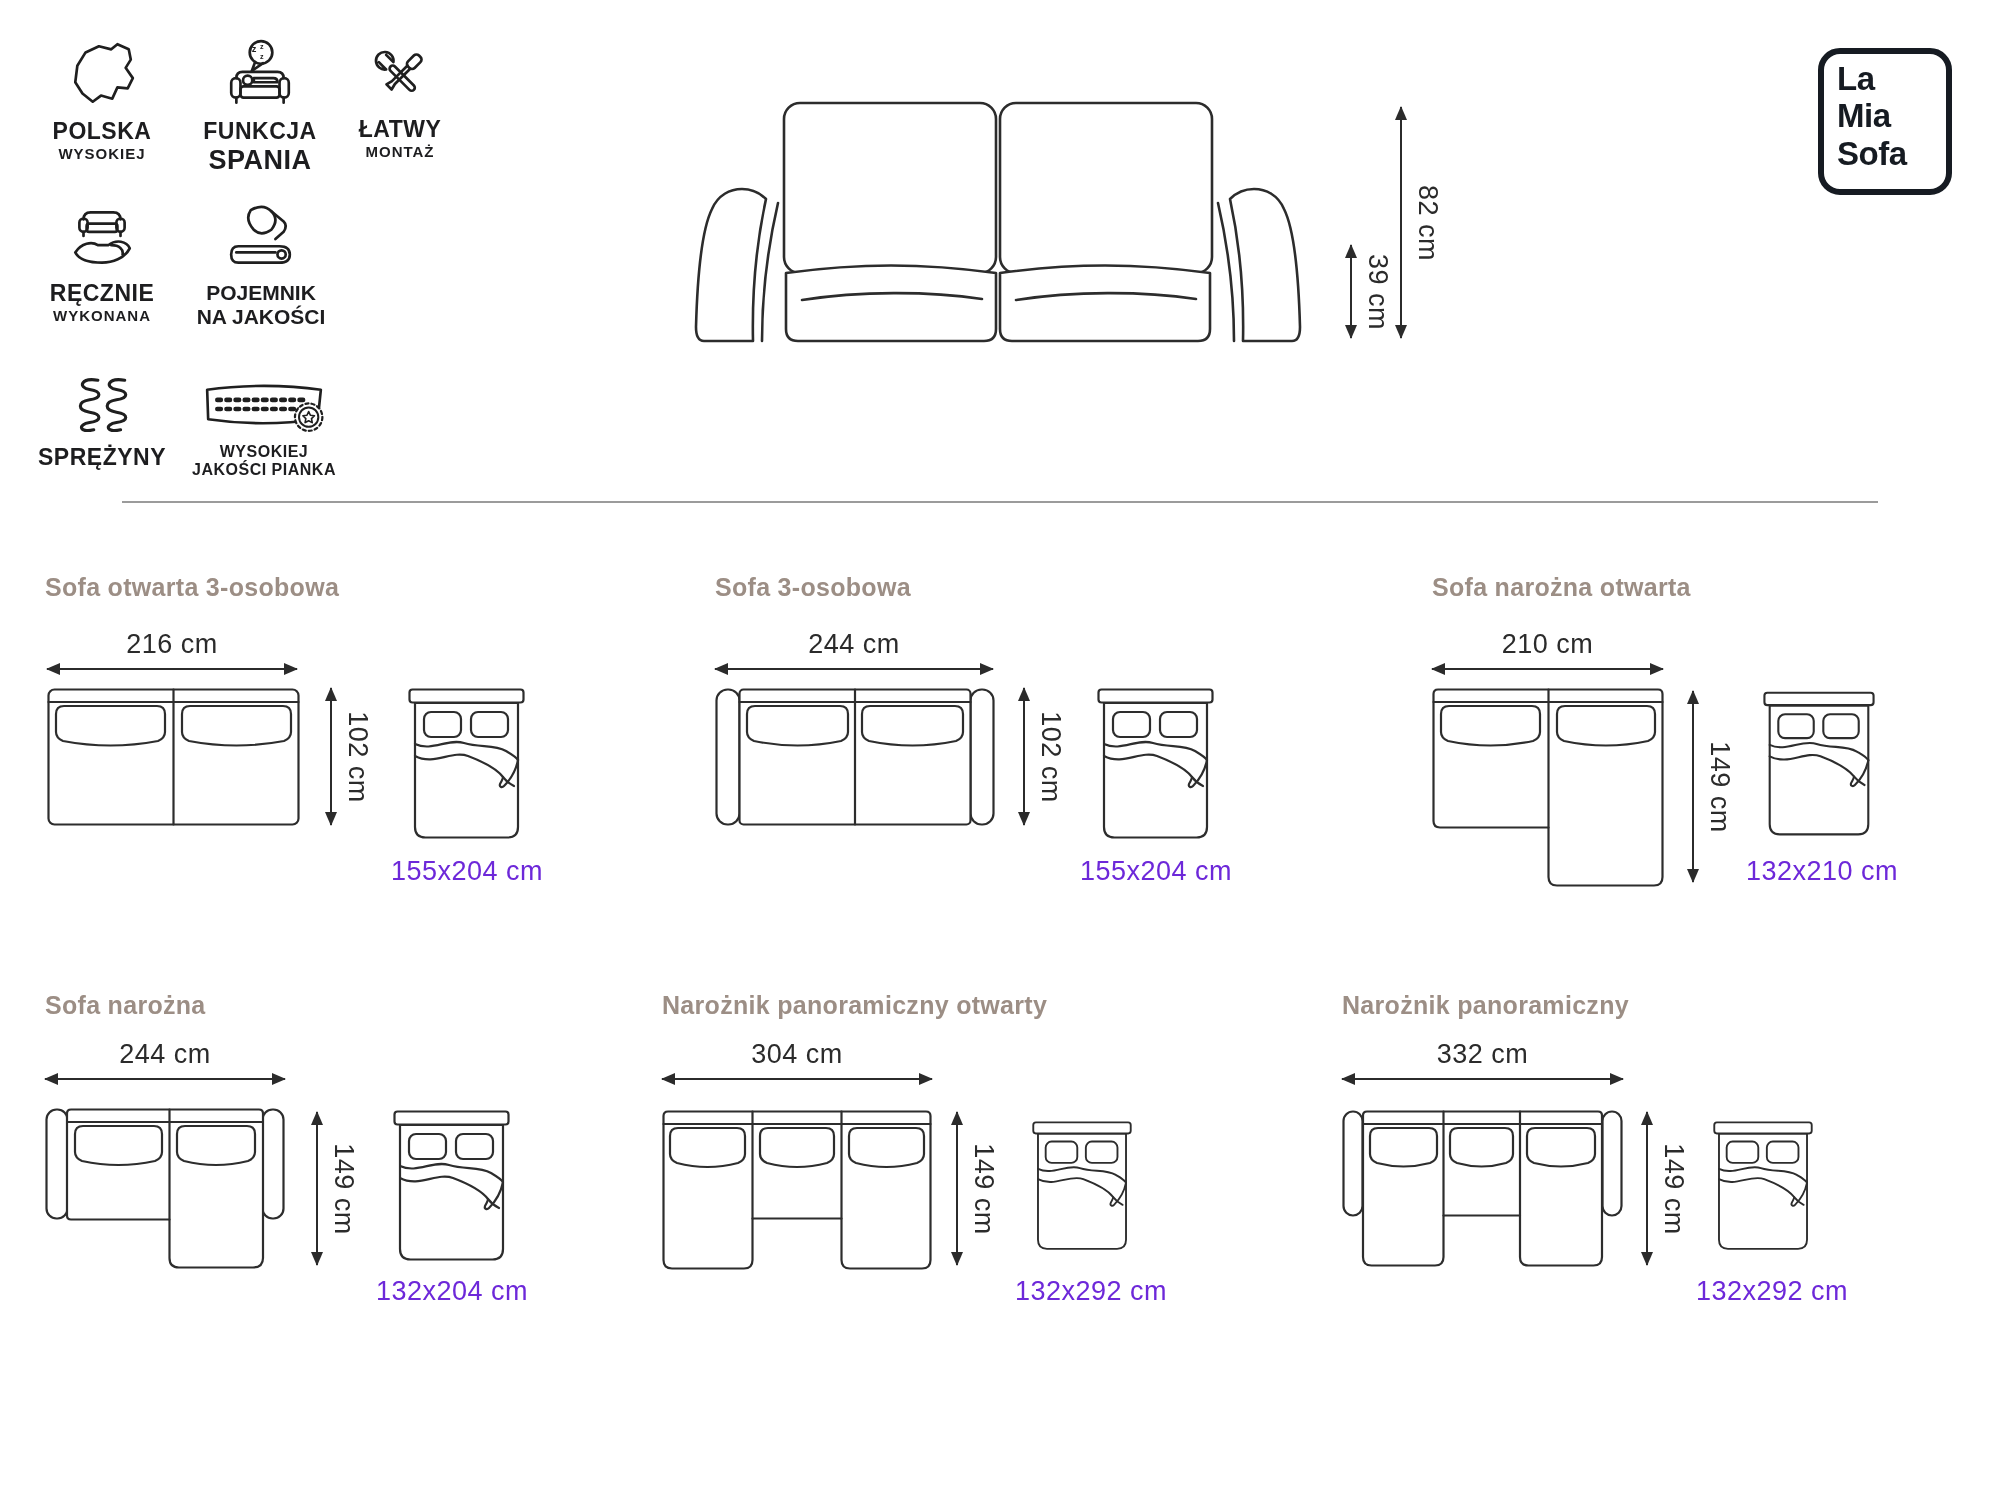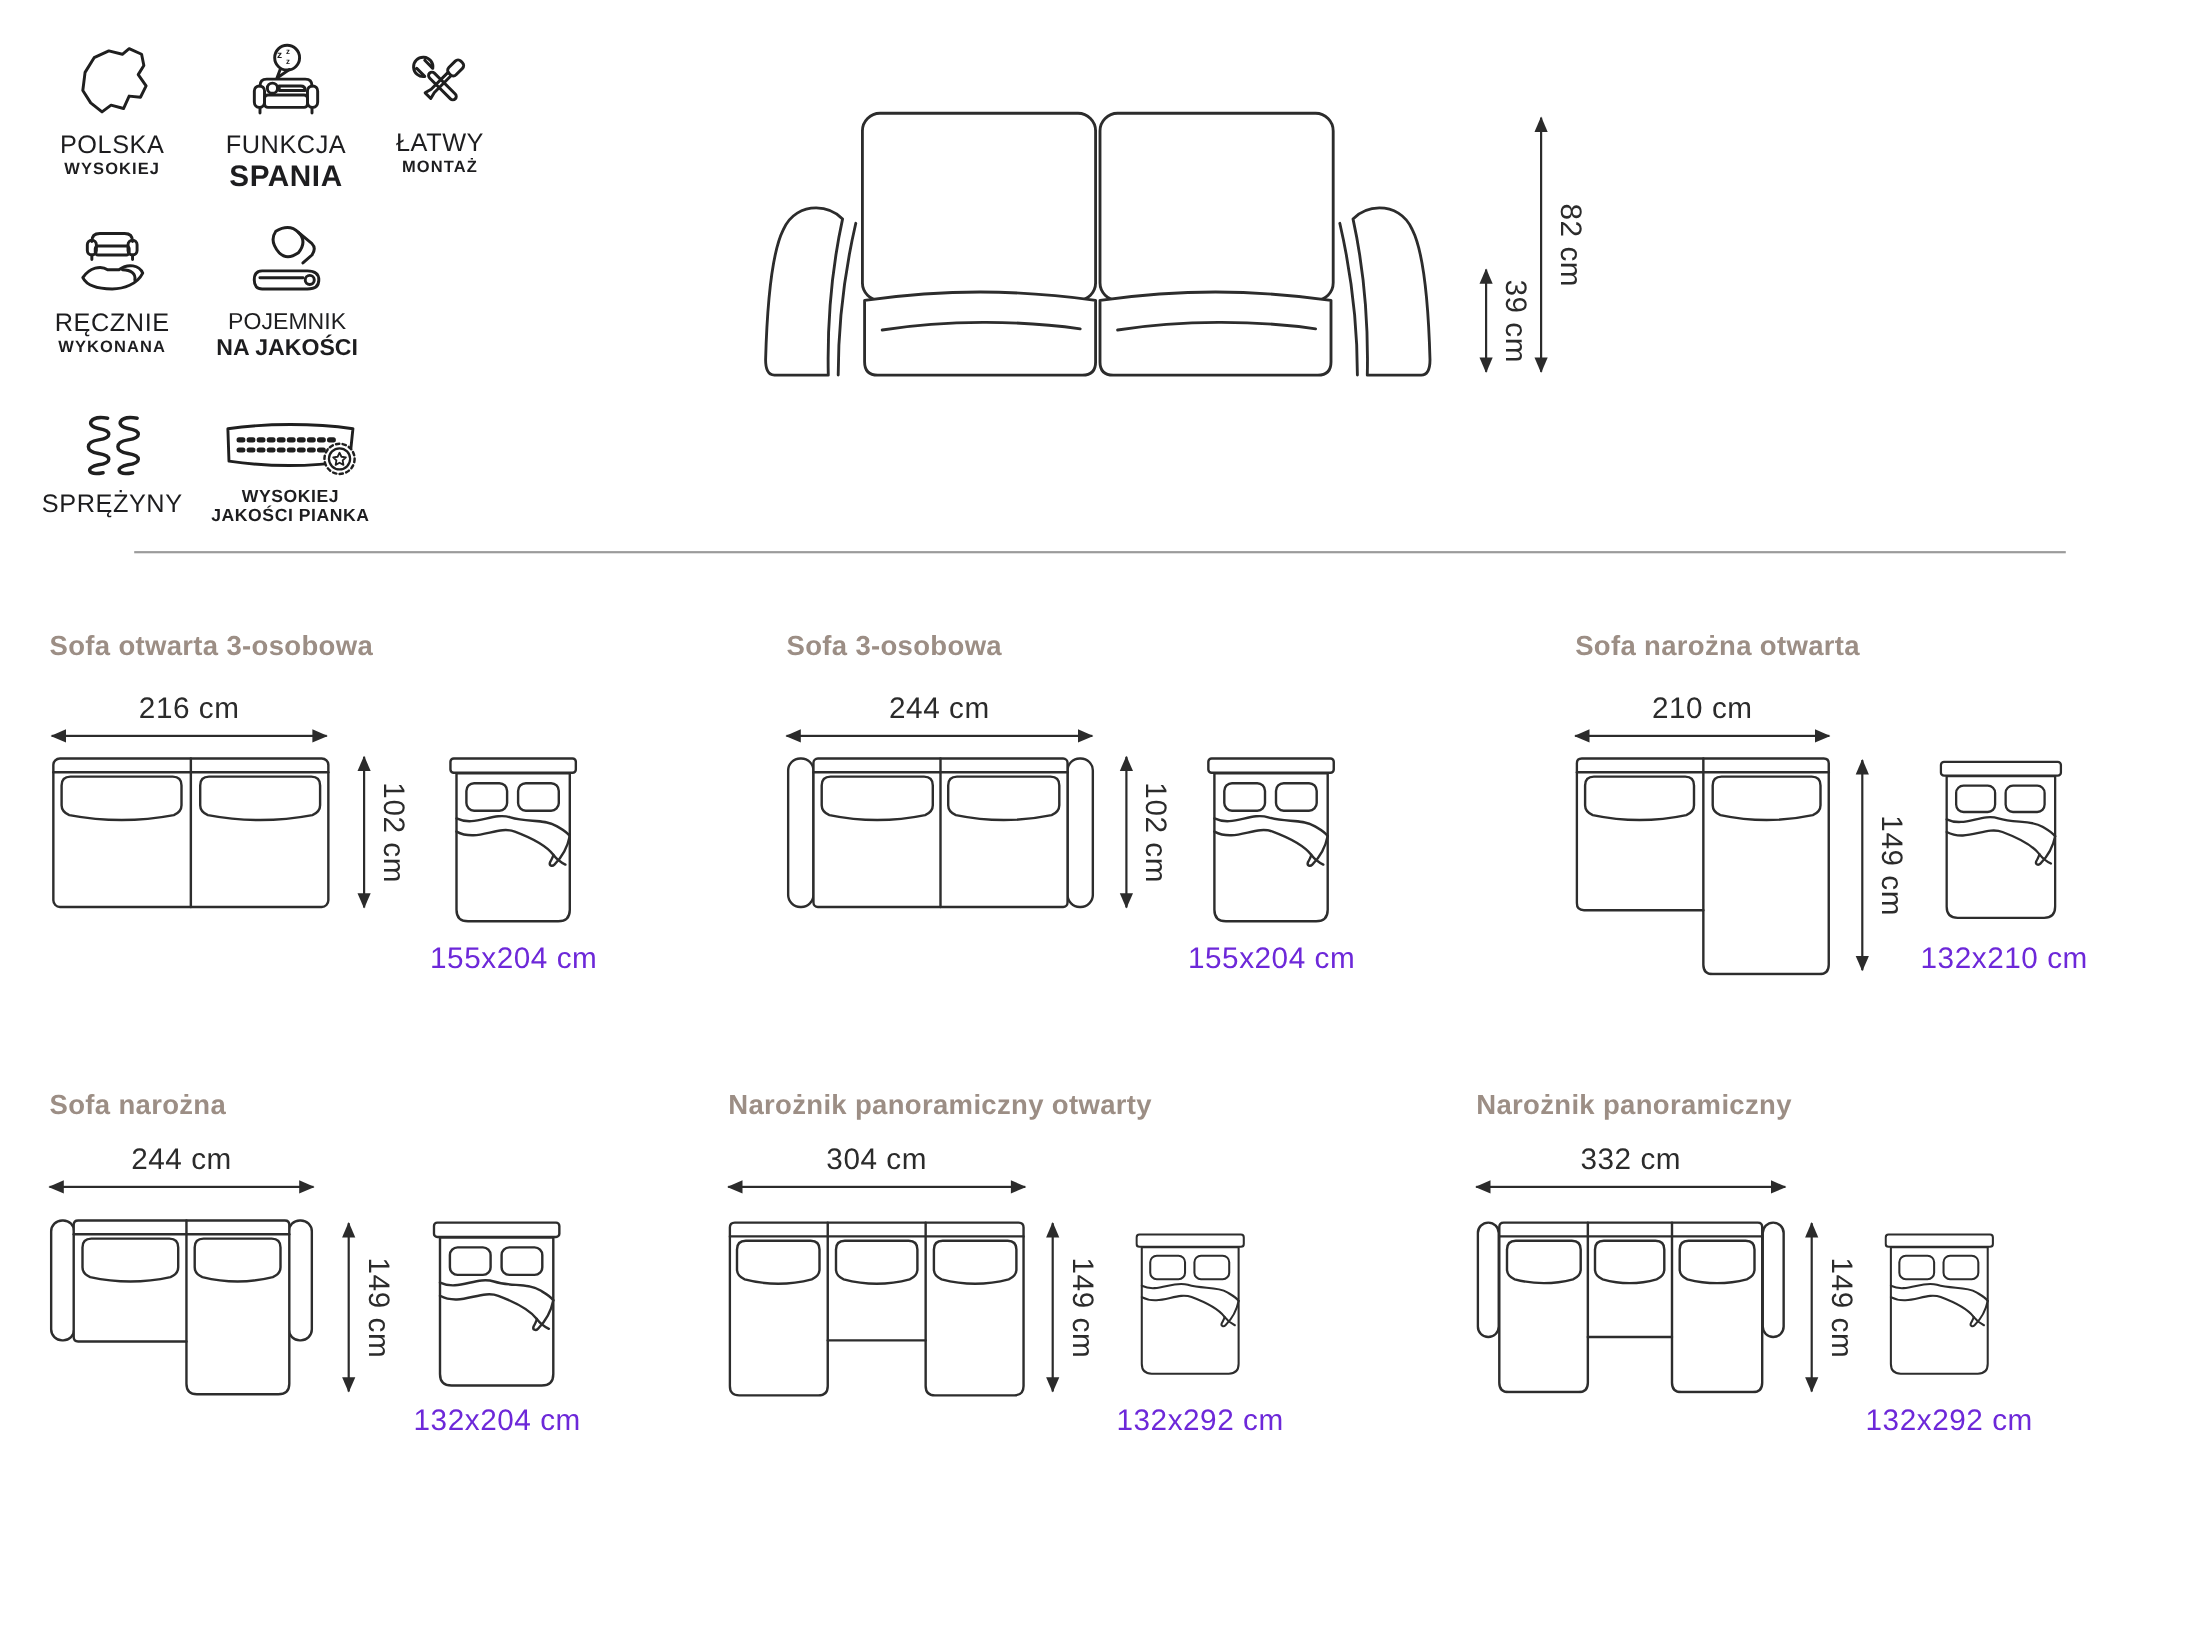--- a/index.html
+++ b/index.html
@@ -2,21 +2,21 @@
 <html><head>
 <meta charset="utf-8">
 <style>
   html,body{margin:0;padding:0;background:#ffffff;}
   body{width:2000px;height:1500px;position:relative;font-family:"Liberation Sans","DejaVu Sans",sans-serif;color:#1d1d1f;}
   .canvas{position:absolute;inset:0;overflow:hidden;}
 
   
   .feature{position:absolute;text-align:center;}
   .f-icon{display:flex;align-items:center;justify-content:center;margin-bottom:7px;}
-  .f-l1{font-weight:400;line-height:1.12;letter-spacing:0.5px;}
+  .f-l1{font-weight:700;line-height:1.12;letter-spacing:0.5px;}
   .f-l2{font-weight:600;line-height:1.18;letter-spacing:1px;}
   .f1{left:33px;top:36px;width:138px}  .f1 .f-icon{height:76px} .f1 .f-l1{font-size:23px} .f1 .f-l2{font-size:15px}
   .f2{left:190px;top:36px;width:140px} .f2 .f-icon{height:76px} .f2 .f-l1{font-size:23px} .f2 .f-l2{font-size:27px;font-weight:800;letter-spacing:0.5px}
   .f3{left:336px;top:42px;width:128px} .f3 .f-icon{height:68px} .f3 .f-l1{font-size:23px} .f3 .f-l2{font-size:15px;font-weight:700}
   .f4{left:33px;top:202px;width:138px} .f4 .f-icon{height:72px} .f4 .f-l1{font-size:23px} .f4 .f-l2{font-size:15px}
   .f5{left:183px;top:202px;width:156px}.f5 .f-icon{height:72px} .f5 .f-l1{font-size:21px;letter-spacing:0} .f5 .f-l2{font-size:21px;font-weight:700;letter-spacing:0}
   .f6{left:33px;top:372px;width:138px} .f6 .f-icon{height:66px} .f6 .f-l1{font-size:23px}
   .f7{left:180px;top:378px;width:168px}.f7 .f-icon{height:58px} .f7 .f-l1{font-size:16px;font-weight:700} .f7 .f-l2{font-size:16px;font-weight:700;letter-spacing:0.5px}
 
   .ic{stroke:#1f1f1f;fill:none;stroke-width:2.6;stroke-linecap:round;stroke-linejoin:round;}
@@ -202,20 +202,25 @@
   <div class="vdim" style="left:1400px;top:107px;height:231px">
     <span class="line"></span>
     <span class="lblv">82 cm</span>
   </div>
   <div class="vdim" style="left:1350px;top:245px;height:93px">
     <span class="line"></span>
     <span class="lblv">39 cm</span>
   </div>
 
 
+  <div class="logo">
+    <div>La</div>
+    <div>Mia</div>
+    <div>Sofa</div>
+  </div>
 
   <div class="divider"></div>
 
   <div class="cfg-title t1">Sofa otwarta 3-osobowa</div>
   <div class="hdim w1">
     <span class="lbl">216 cm</span>
     <span class="line"></span>
   </div>
   <div class="draw s1">
     <svg width="253" height="139" viewBox="0 0 253 139">

